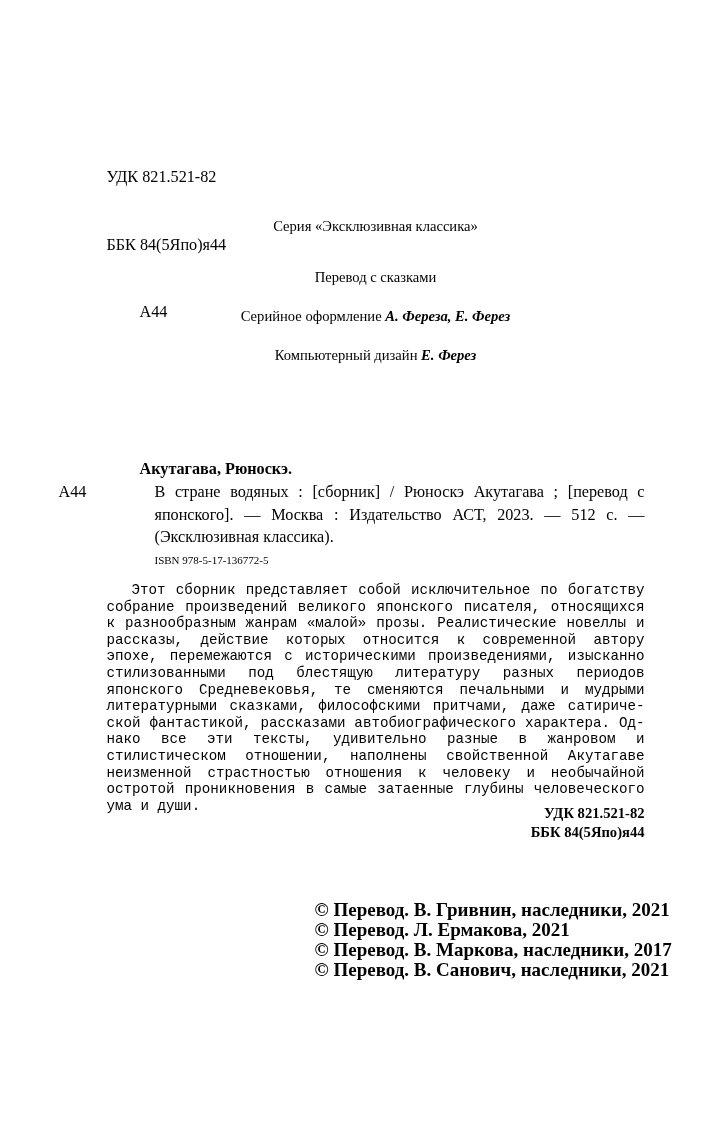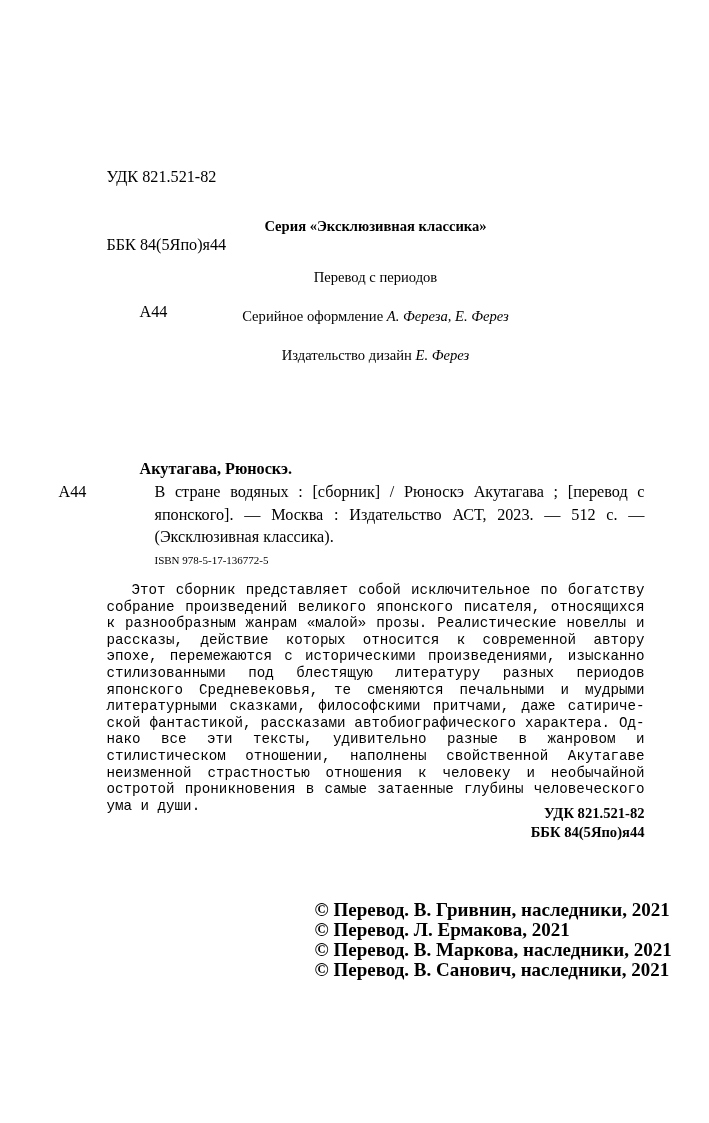--- a/index.html
+++ b/index.html
@@ -36,25 +36,25 @@
   
   .series-block {
     position: absolute;
     left: 85px;
     top: 214px;
     width: 538px;
     text-align: center;
     font-size: 14.6px;
   }
   .series-block .cline { display: block; }
-  .series-block .cline.l1 { margin-bottom: 0; font-weight: bold; }
+  .series-block .cline.l1 { margin-bottom: 0; }
   .series-block .gap-a { height: 34px; }
   .series-block .gap-b { height: 22px; }
   .series-block .gap-c { height: 22px; }
-  .bi { font-style: italic; font-weight: normal; }
+  .bi { font-style: italic; font-weight: bold; }
 
   
   .biblio {
     position: absolute;
     left: 85px;
     top: 455px;
     width: 538px;
     font-size: 16.2px;
   }
   .biblio-author {
@@ -122,40 +122,40 @@
 
   <div class="codes">
     <span class="code-line">УДК 821.521-82</span>
     <span class="code-line">ББК 84(5Япо)я44</span>
     <span class="code-author">А44</span>
   </div>
 
   <div class="series-block">
     <span class="cline l1">Серия «Эксклюзивная классика»</span>
     <div class="gap-a"></div>
-    <span class="cline">Перевод с периодов</span>
+    <span class="cline">Перевод с сказками</span>
     <div class="gap-b"></div>
     <span class="cline"><span>Серийное оформление </span><span class="bi">А. Фереза, Е. Ферез</span></span>
     <div class="gap-c"></div>
-    <span class="cline"><span>Издательство дизайн </span><span class="bi">Е. Ферез</span></span>
+    <span class="cline"><span>Компьютерный дизайн </span><span class="bi">Е. Ферез</span></span>
   </div>
 
   <div class="biblio">
     <div class="biblio-author">Акутагава, Рюноскэ.</div>
     <div class="biblio-desc"><span class="shelf">А44</span><span>В стране водяных : [сборник] / Рюноскэ Акутага­ва ; [перевод с японского]. — Москва : Издательство АСТ, 2023. — 512 с. — (Эксклюзивная классика).</span></div>
     <div class="isbn">ISBN 978-5-17-136772-5</div>
   </div>
 
   <div class="annotation">Этот сборник представляет собой исключительное по богатству собрание произведений великого японского писателя, относящихся к разнообразным жанрам «малой» прозы. Реалистические новел­лы и рассказы, действие которых относится к современной автору эпохе, перемежаются с историческими произведениями, изыскан­но стилизованными под блестящую литературу разных периодов японского Средневековья, те сменяются печальными и мудрыми литературными сказками, философскими притчами, даже сатириче­ской фантастикой, рассказами автобиографического характера. Од­нако все эти тексты, удивительно разные в жанровом и стилистиче­ском отношении, наполнены свойственной Акутагаве неизменной страстностью отношения к человеку и необычайной остротой про­никновения в самые затаенные глубины человеческого ума и души.</div>
 
   <div class="codes-bottom">
     <span>УДК 821.521-82</span>
     <span>ББК 84(5Япо)я44</span>
   </div>
 
   <div class="copyright">
     <span class="crline">© Перевод. В. Гривнин, наследники, 2021</span>
     <span class="crline">© Перевод. Л. Ермакова, 2021</span>
-    <span class="crline">© Перевод. В. Маркова, наследники, 2021</span>
+    <span class="crline">© Перевод. В. Маркова, наследники, 2017</span>
     <span class="crline">© Перевод. В. Санович, наследники, 2021</span>
   </div>
 
 </div>
 
 </body></html>

